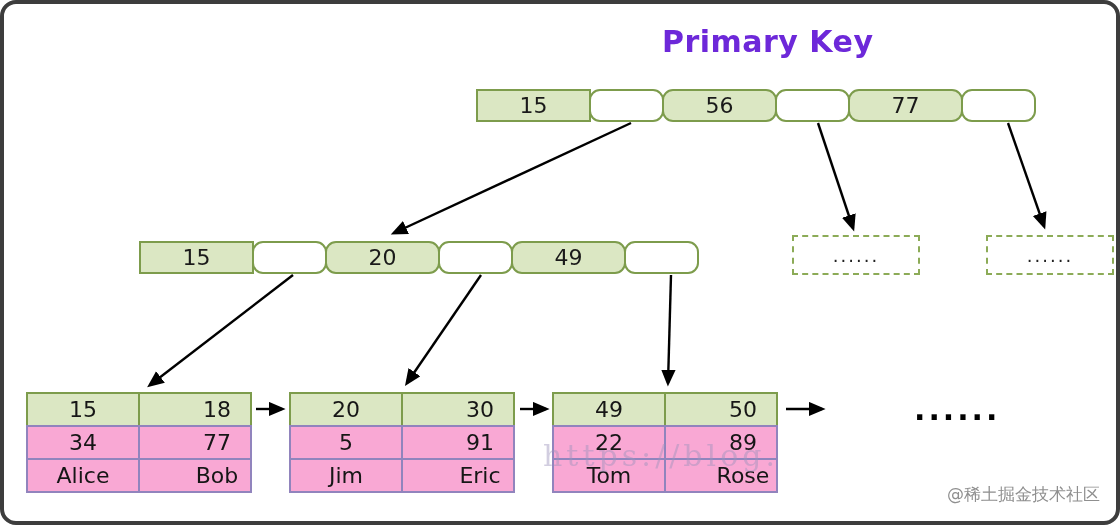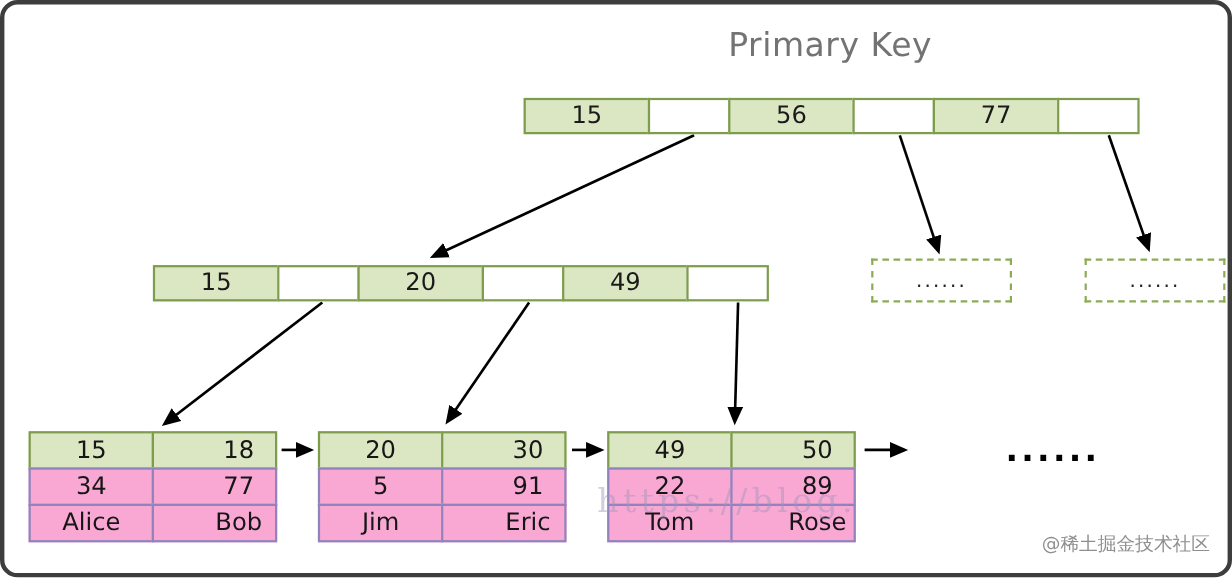--- a/index.html
+++ b/index.html
@@ -14,41 +14,41 @@
     border: 4px solid #3d3d3d;
     border-radius: 16px;
     overflow: hidden;
   }
 
   .title {
     position: absolute;
     left: 658px;
     top: 20px;
     font-size: 30px;
-    font-weight: 400;
-    color: #737373;
+    font-weight: 700;
+    color: #6d28d9;
     letter-spacing: 0.5px;
     white-space: nowrap;
   }
 
   
   .node { position: absolute; display: flex; }
   .cell {
     height: 33px;
     border: 2px solid #7d9c4c;
     display: flex;
     align-items: center;
     justify-content: center;
     font-size: 22px;
     color: #1a1a1a;
     background: #ffffff;
   }
   .cell.key { width: 115px; background: #dbe7c3; }
   .cell.ptr { width: 75px; }
-  .cell + .cell { margin-left: -2px; }
+  .cell + .cell { margin-left: -2px; border-radius: 11px; }
 
   .node-root { left: 472px; top: 85px; }
   .node-internal { left: 135px; top: 237px; }
 
   
   .dashed {
     position: absolute;
     width: 128px;
     height: 40px;
     border: 2px dashed #8cab57;

